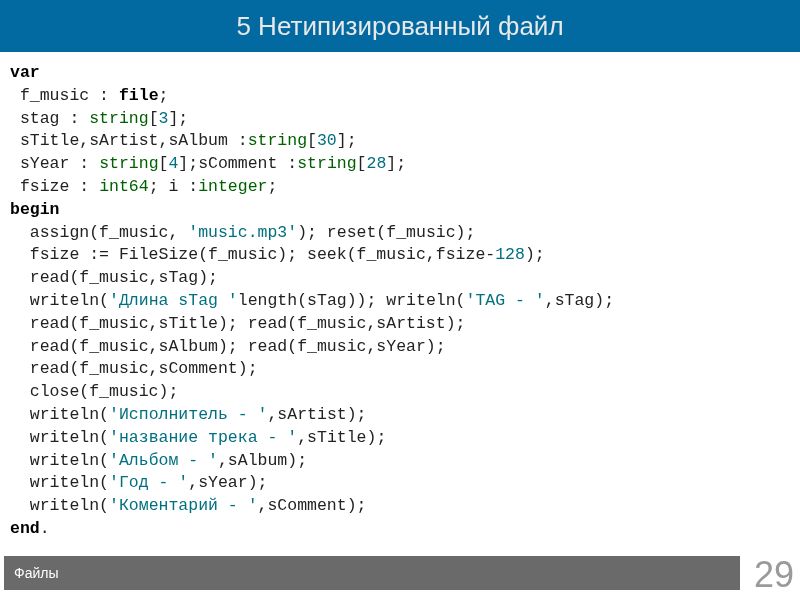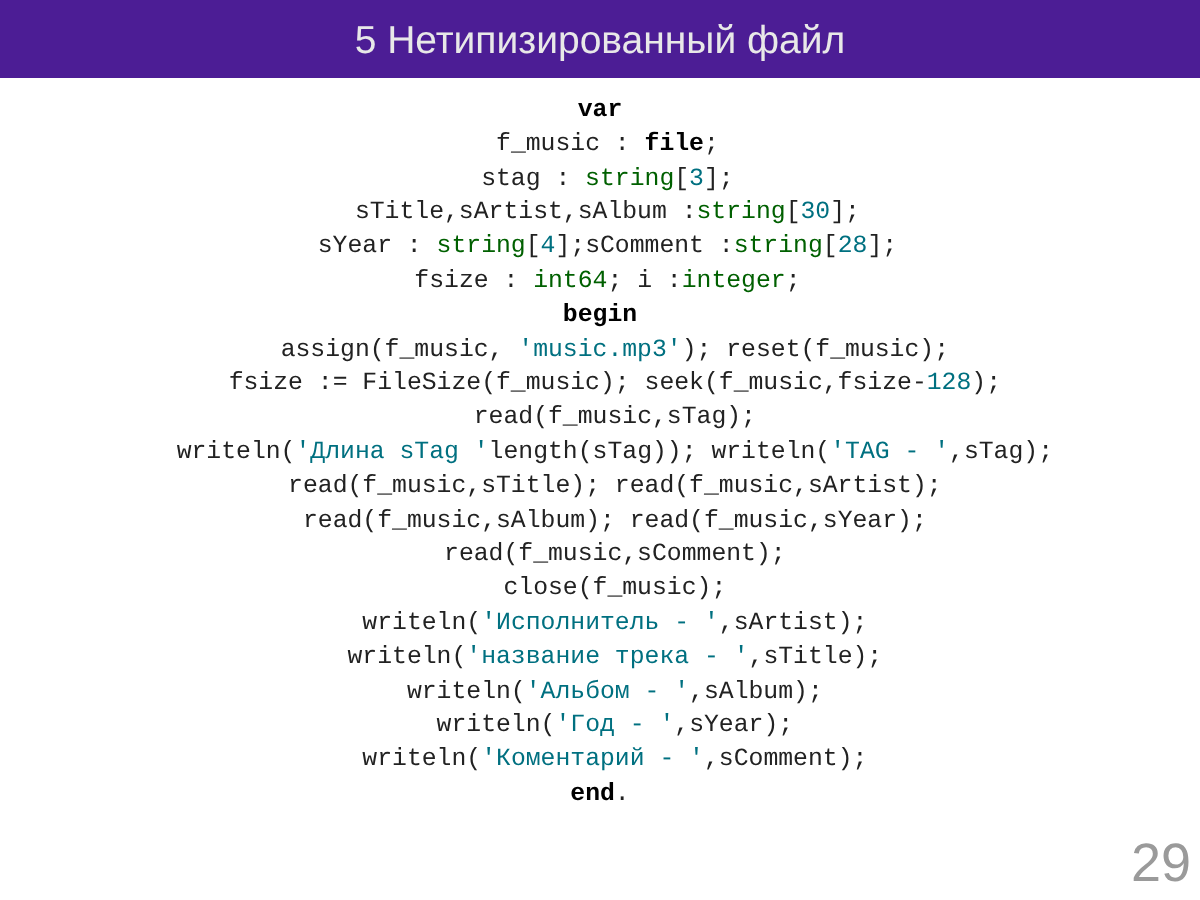--- a/index.html
+++ b/index.html
@@ -5,37 +5,36 @@
   html, body {
     margin: 0;
     padding: 0;
     width: 800px;
     height: 600px;
     background: #fff;
     font-family: "Consolas", "Courier New", monospace;
     overflow: hidden;
   }
   .header {
-    background: #4c1d95;
+    background: #0369a1;
     color: #e8e8e8;
     text-align: center;
     height: 52px;
     line-height: 52px;
     font-size: 26px;
     font-family: Arial, sans-serif;
     font-weight: 400;
   }
   .code-area {
     padding: 10px 10px 4px 10px;
     font-size: 16.5px;
     line-height: 22.8px;
     color: #222;
     white-space: pre;
     font-family: "Consolas", "Courier New", monospace;
-    text-align: center;
   }
   .kw   { font-weight: bold; color: #000; }
   .type { color: #006000; }      
   .num  { color: #007080; }      
   .str  { color: #007080; }      
   .footer {
     position: absolute;
     left: 0;
     bottom: 8px;
     width: 800px;
@@ -82,14 +81,15 @@
 <span>  read(f_music,sComment);</span>
 <span>  close(f_music);</span>
 <span>  writeln(</span><span class="str">'Исполнитель - '</span><span>,sArtist);</span>
 <span>  writeln(</span><span class="str">'название трека - '</span><span>,sTitle);</span>
 <span>  writeln(</span><span class="str">'Альбом - '</span><span>,sAlbum);</span>
 <span>  writeln(</span><span class="str">'Год - '</span><span>,sYear);</span>
 <span>  writeln(</span><span class="str">'Коментарий - '</span><span>,sComment);</span>
 <span class="kw">end</span><span>.</span></div>
 
 <div class="footer">
+  <div class="footer-bar">Файлы</div>
   <div class="page-num">29</div>
 </div>
 
 </body></html>

